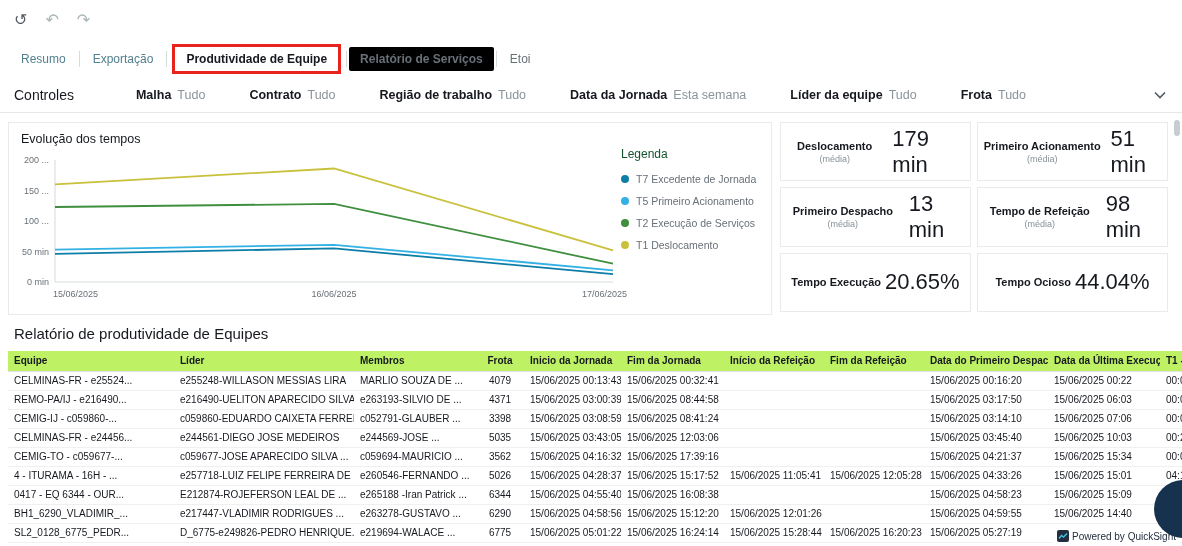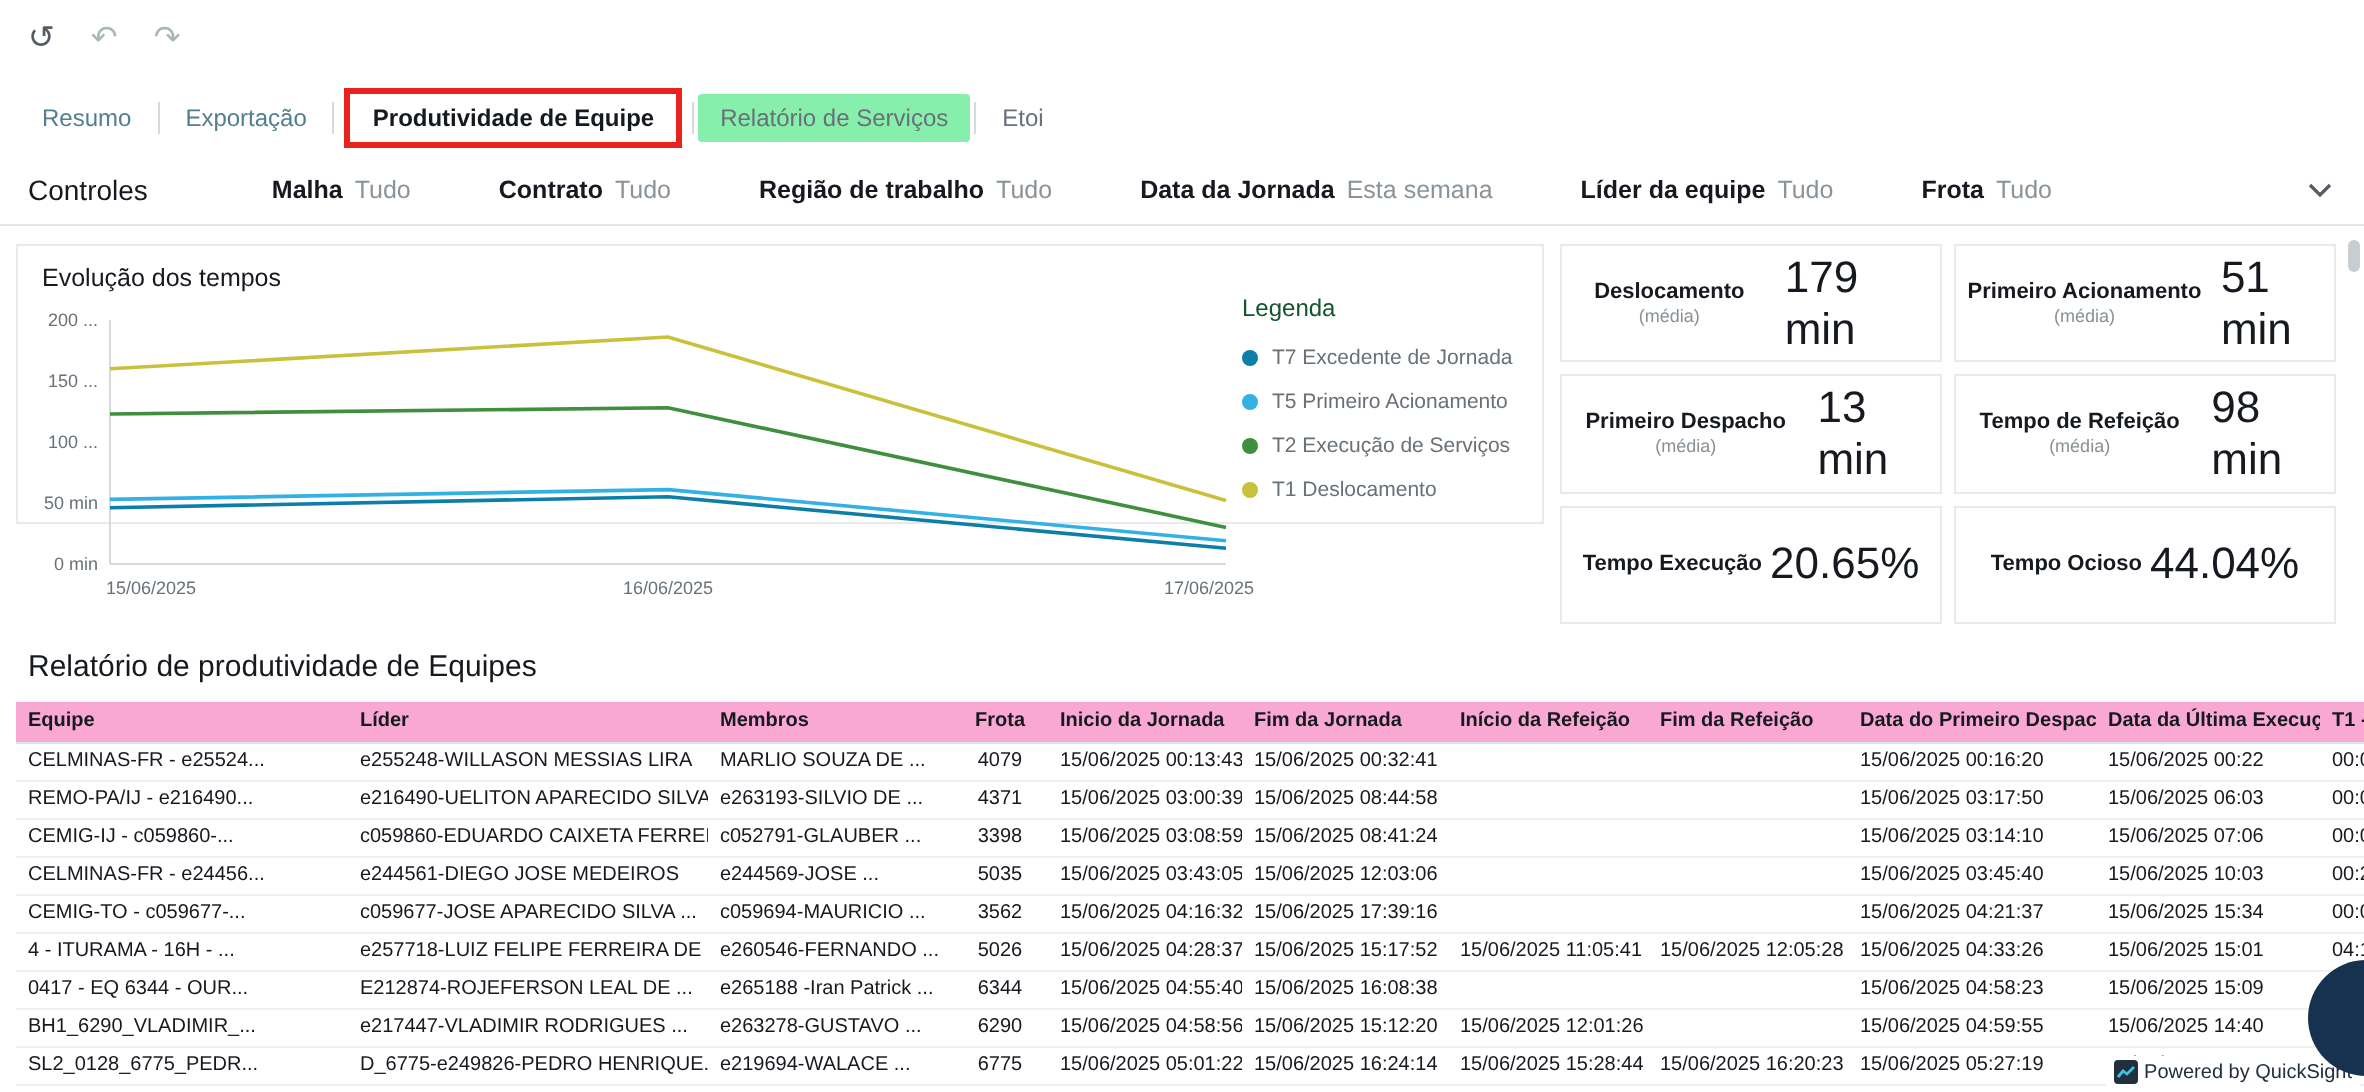--- a/index.html
+++ b/index.html
@@ -11,55 +11,55 @@
   }
   
   .toolbar { height:40px; display:flex; align-items:center; gap:18px; padding:0 14px; }
   .icon-btn { font-size:16px; line-height:1; color:#aab7b8; cursor:pointer; user-select:none; }
   .icon-btn.primary { color:#545b64; }
   
   .tabbar { height:38px; display:flex; align-items:center; padding:0 10px; }
   .tab { font-size:12px; padding:5px 11px; white-space:nowrap; cursor:pointer; }
   .tab.link { color:#52808f; }
   .tab.muted { color:#687078; }
-  .tab.chip { background:#86efac; border-radius:2px; }
+  .tab.chip { background:#000000; border-radius:2px;font-weight:bold; }
   .tab.active { color:#16191f; font-weight:bold; }
   .tab-hl { display:inline-flex; border:3px solid #e8231e; margin:0 3px; }
   .tab-sep { width:1px; height:16px; background:#d5dbdb; margin:0 2px; }
   
   .controls { height:35px; display:flex; align-items:center; padding:0 14px; border-bottom:1px solid #e4e7e7;gap:16px; }
   .controls-title { font-size:14px; color:#16191f; margin-right:46px; }
   .filters { display:flex; align-items:center; gap:44px; flex:1; }
   .filter { display:inline-flex; align-items:baseline; gap:6px; white-space:nowrap; cursor:pointer; }
   .filter-label { font-size:12.5px; font-weight:bold; color:#16191f; }
   .filter-value { font-size:12.5px; color:#8a9399; }
   .chevron { margin-left:auto; cursor:pointer; display:flex; align-items:center; }
   
   .dashboard { padding:9px 0 0 8px; }
   .row1 { display:flex; gap:8px; width:1160px; height:190px; }
-  .chart-panel { width:764px; height:140px; border:1px solid #e9ebeb; background:#fff; position:relative; }
+  .chart-panel { width:764px; height:193px; border:1px solid #e9ebeb; background:#fff; position:relative; }
   .chart-title { font-size:12.5px; color:#16191f; padding:9px 0 0 12px; }
   .chart-svg { display:block; margin:4px 0 0 6px; }
   .legend { position:absolute; right:8px; top:24px; width:142px; }
   .legend-title { font-size:12px; color:#14532d; margin-bottom:12px; }
   .legend-item { display:flex; align-items:center; gap:7px; margin-bottom:10px; cursor:pointer; }
   .legend-dot { width:8px; height:8px; border-radius:50%; flex:0 0 auto; }
   .legend-label { font-size:10.5px; color:#687078; white-space:nowrap; }
   .kpi-grid { flex:1; display:grid; grid-template-columns:1fr 1fr; grid-template-rows:repeat(3,1fr); gap:6px; }
   .kpi-card { border:1px solid #e9ebeb; background:#fff; display:flex; align-items:center; justify-content:center; gap:4px; }
   .kpi-label { font-size:11px; font-weight:bold; color:#16191f; text-align:center; }
   .kpi-qualifier { font-size:9px; font-weight:normal; color:#879196; }
   .kpi-value { font-size:22px; color:#16191f; }
   
   .table-section { margin-top:13px; }
   .table-title { font-size:15px; color:#16191f; margin:0 0 9px 6px; }
   .table-wrap { width:1174px; overflow:hidden; }
   table { border-collapse:collapse; table-layout:fixed; width:1241px; }
   th, td { font-size:10px; padding:3px 6px; text-align:left; white-space:nowrap; overflow:hidden; }
-  thead th { font-weight:bold; background:#f9a8d4; border-bottom:1px solid #dfe3e3; height:20px; }
+  thead th { font-weight:bold; background:#bef264; border-bottom:1px solid #dfe3e3; height:20px; }
   tbody td { border-bottom:1px solid #eff1f1; height:19px; color:#16191f; }
   th.center, td.center { text-align:center; }
   
   .powered { position:absolute; right:2px; bottom:2px; display:flex; align-items:center; gap:3px;
              background:#fff; padding:2px 4px; font-size:10px; color:#232f3e; cursor:pointer; }
   .fab { position:absolute; right:-30px; bottom:8px; width:58px; height:58px; border-radius:50%;
          background:#16324f; cursor:pointer; }
   .vscroll-thumb { position:absolute; right:2px; top:120px; width:6px; height:16px;
                    background:#c7cdd1; border-radius:3px; }
 </style>

